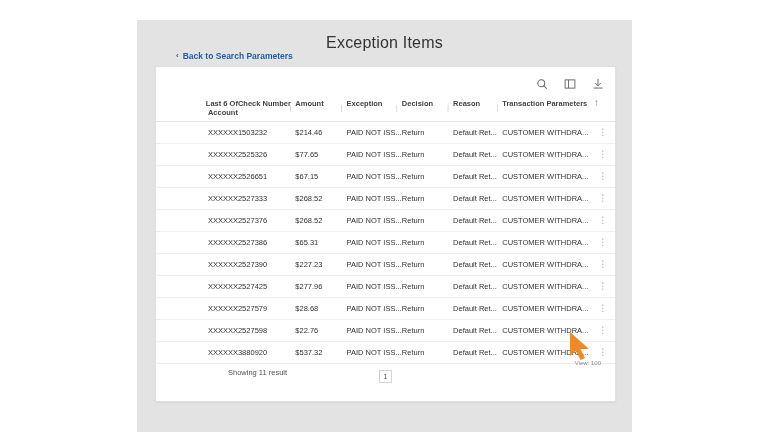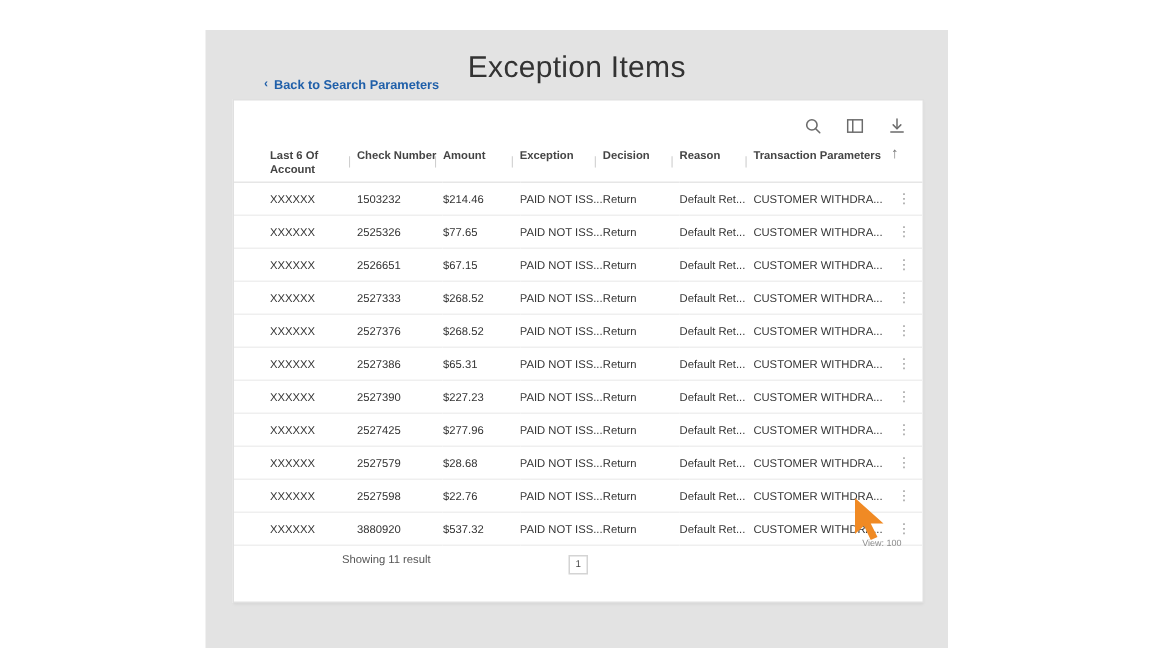--- a/index.html
+++ b/index.html
@@ -24,21 +24,21 @@
     width: 495px;
     height: 412px;
     background: #e3e3e3;
   }
   .title {
     position: absolute;
     left: 137px;
     top: 34px;
     width: 495px;
     text-align: center;
-    font-size: 20px;
+    font-size: 16px;
     color: #333333;
     letter-spacing: 0.2px;
   }
   .back-link {
     position: absolute;
     left: 176px;
     top: 51px;
     font-size: 8.5px;
     color: #1f5fa9;
     font-weight: bold;
@@ -108,21 +108,21 @@
   td {
     font-size: 7.5px;
     color: #333333;
     padding: 6px 0;
     border-bottom: 1px solid #efefef;
     white-space: nowrap;
     overflow: hidden;
     text-overflow: ellipsis;
     vertical-align: middle;
   }
-  .col-acct { width: 56px; padding-left: 24px; }
+  .col-acct { width: 56px; padding-left: 24px; text-align: right; }
   .col-check { width: 56px; }
   .col-amount { width: 50px; }
   .col-exc { width: 54px; }
   .col-dec { width: 50px; }
   .col-reason { width: 48px; }
   .col-desc { width: 86px; }
   .col-kebab { width: 24px; text-align: center; }
   .sort-arrow {
     position: absolute;
     right: 16px;

